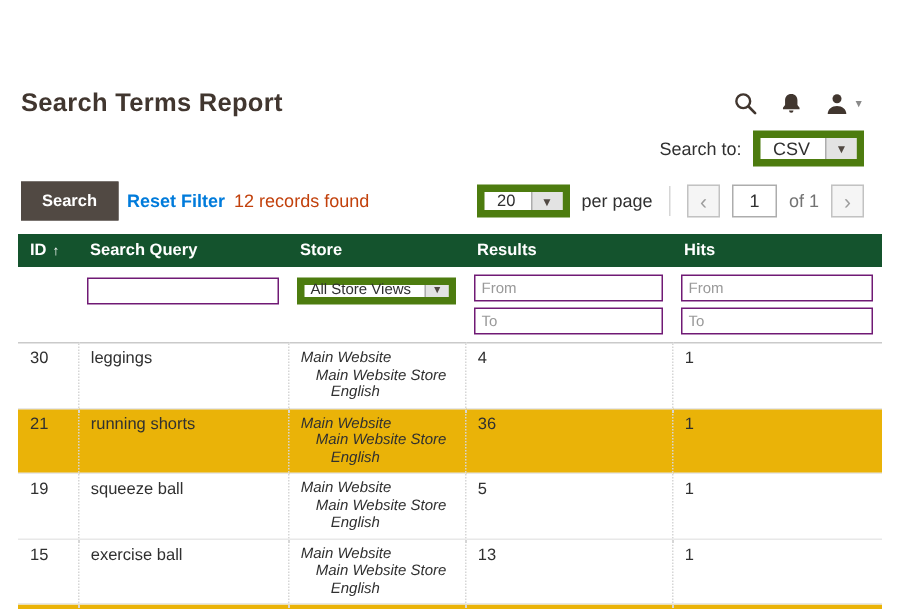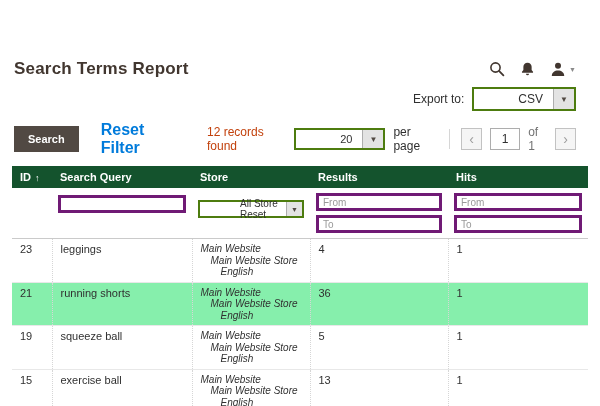--- a/index.html
+++ b/index.html
@@ -14,60 +14,60 @@
 
   
   .hdr { display:flex; justify-content:space-between; align-items:flex-start; padding:13px 14px 2px 14px; }
   .hdr h1 { font-size:17px; font-weight:600; color:#41362f; letter-spacing:.2px; }
   .hdr-icons { display:flex; align-items:center; gap:15px; padding-top:2px; }
   .hdr-icons .ic { display:inline-flex; align-items:center; cursor:pointer; }
   .acct-caret { font-size:7px; color:#8a8a8a; margin-left:3px; }
 
   
   .export-row { display:flex; justify-content:flex-end; align-items:center; gap:8px; padding:6px 14px 10px; font-size:12px; }
-  .sel { display:inline-flex; align-items:stretch; border:2px solid #4d7c0f; background:#fff; height:24px; cursor:pointer;padding-left:36px; }
+  .sel { display:inline-flex; align-items:stretch; border:5px solid #4d7c0f; background:#fff; height:24px; cursor:pointer; }
   .sel .sel-txt { display:flex; align-items:center; padding:0 10px 0 8px; font-size:12px; color:#303030; }
   .sel .sel-arrow { width:21px; display:flex; align-items:center; justify-content:center; background:#e3e3e3; border-left:1px solid #adadad; font-size:8px; color:#514943; }
   .sel.export { min-width:72px; }
   .btn-export { height:26px; padding:0 13px; background:#f7f5f2; border:1px solid #ada89e; color:#41362f; font-size:12px; font-weight:600; font-family:inherit; cursor:pointer; border-radius:1px; }
 
   
   .toolbar { display:flex; justify-content:space-between; align-items:center; padding:0 14px 9px 14px; }
-  .tb-left { display:flex; align-items:center; gap:22px; }
+  .tb-left { display:flex; align-items:center; gap:6px; }
   .btn-search { background:#514943; border:1px solid #514943; color:#fff; font-size:11px; font-weight:600; padding:6px 13px; font-family:inherit; cursor:pointer; }
-  .link-reset { color:#007bdb; font-size:16px; font-weight:600; cursor:pointer; text-decoration:none; }
+  .link-reset { color:#007bdb; font-size:12px; font-weight:600; cursor:pointer; text-decoration:none; }
   .records { font-size:12px; color:#c2410c; }
   .tb-right { display:flex; align-items:center; gap:8px; font-size:12px; }
   .sel.small { height:22px; }
   .sel.small .sel-txt { font-size:11px; }
   .v-divider { width:1px; height:20px; background:#d6d6d6; margin:0 3px; }
   .pg-btn { width:22px; height:22px; border:1px solid #c2c2c2; background:#f5f5f5; color:#9d9d9d; font-size:14px; line-height:1; display:flex; align-items:center; justify-content:center; cursor:pointer; font-family:inherit; }
   .pg-input { width:30px; height:22px; border:1px solid #adadad; text-align:center; font-size:12px; font-family:inherit; color:#303030; }
   .of-label { color:#737373; }
 
   
   table.grid { border-collapse:collapse; width:576px; margin:0 12px; table-layout:fixed; }
   .grid col.c-id { width:40px; }
   .grid col.c-query { width:140px; }
   .grid col.c-store { width:118px; }
   .grid col.c-results { width:138px; }
   .grid col.c-hits { width:140px; }
   .grid thead th { background:#14532d; color:#fff; font-size:11px; font-weight:600; text-align:left; padding:5px 8px; height:22px; }
   .sort-arrow { font-size:9px; margin-left:4px; }
   .filter-row td { background:#fff; padding:5px 6px; border-bottom:1px solid #cacaca; vertical-align:top; }
-  .f-input { width:100%; height:18px; border:3px solid #701a75; font-size:10px; padding:1px 4px; font-family:inherit; color:#303030; }
+  .f-input { width:100%; height:18px; border:1px solid #701a75; font-size:10px; padding:1px 4px; font-family:inherit; color:#303030; }
   .f-input::placeholder { color:#999; }
   .f-stack .f-input { display:block; margin-bottom:4px; }
   .f-stack .f-input:last-child { margin-bottom:0; }
   .sel.store { width:100%; height:18px; }
   .sel.store .sel-txt { font-size:10px; padding:0 4px; flex:1; }
   .sel.store .sel-arrow { width:16px; font-size:7px; }
   tbody td { padding:4px 8px; border-bottom:1px solid #e8e8e8; vertical-align:top; font-size:11px; color:#303030; }
   tbody td + td { border-left:1px dotted #d6d6d6; }
-  tbody tr.alt td { background:#86efac; }
+  tbody tr.alt td { background:#eab308; }
   .store-line { font-size:10px; line-height:11.5px; white-space:nowrap;font-style:italic; }
   .store-line.l1 { padding-left:10px; }
   .store-line.l2 { padding-left:20px; }
 </style>
 </head>
 <body>
 
 <div class="page">
 
   <div class="hdr">
@@ -89,21 +89,21 @@
         <svg width="16" height="16" viewBox="0 0 16 16">
             <circle cx="8" cy="4.8" r="3" fill="#41362f"></circle>
             <path d="M1.8 15c0-3.4 2.8-5.4 6.2-5.4s6.2 2 6.2 5.4z" fill="#41362f"></path>
           </svg>
         <span class="acct-caret">▼</span>
       </span>
     </div>
   </div>
 
   <div class="export-row">
-    <span>Export to:</span>
+    <span>Search to:</span>
     <div class="sel export">
       <span class="sel-txt">CSV</span>
       <span class="sel-arrow">▼</span>
     </div>
   </div>
 
   <div class="toolbar">
     <div class="tb-left">
       <button class="btn-search">Search</button>
       <a class="link-reset">Reset Filter</a>
@@ -139,37 +139,37 @@
         <th>Results</th>
         <th>Hits</th>
       </tr>
       <tr class="filter-row">
         <td></td>
         <td>
           <input class="f-input" style="">
         </td>
         <td>
           <div class="sel store">
-            <span class="sel-txt">All Store Reset</span>
+            <span class="sel-txt">All Store Views</span>
             <span class="sel-arrow">▼</span>
           </div>
         </td>
         <td class="f-stack">
           <input class="f-input" placeholder="From" style="">
           <input class="f-input" placeholder="To" style="">
         </td>
         <td class="f-stack">
           <input class="f-input" placeholder="From" style="">
           <input class="f-input" placeholder="To" style="">
         </td>
       </tr>
     </thead>
     <tbody>
       <tr>
-        <td>23</td>
+        <td>30</td>
         <td>leggings</td>
         <td>
           <div class="store-line">Main Website</div>
           <div class="store-line l1">Main Website Store</div>
           <div class="store-line l2">English</div>
         </td>
         <td>4</td>
         <td>1</td>
       </tr>
       <tr class="alt">

